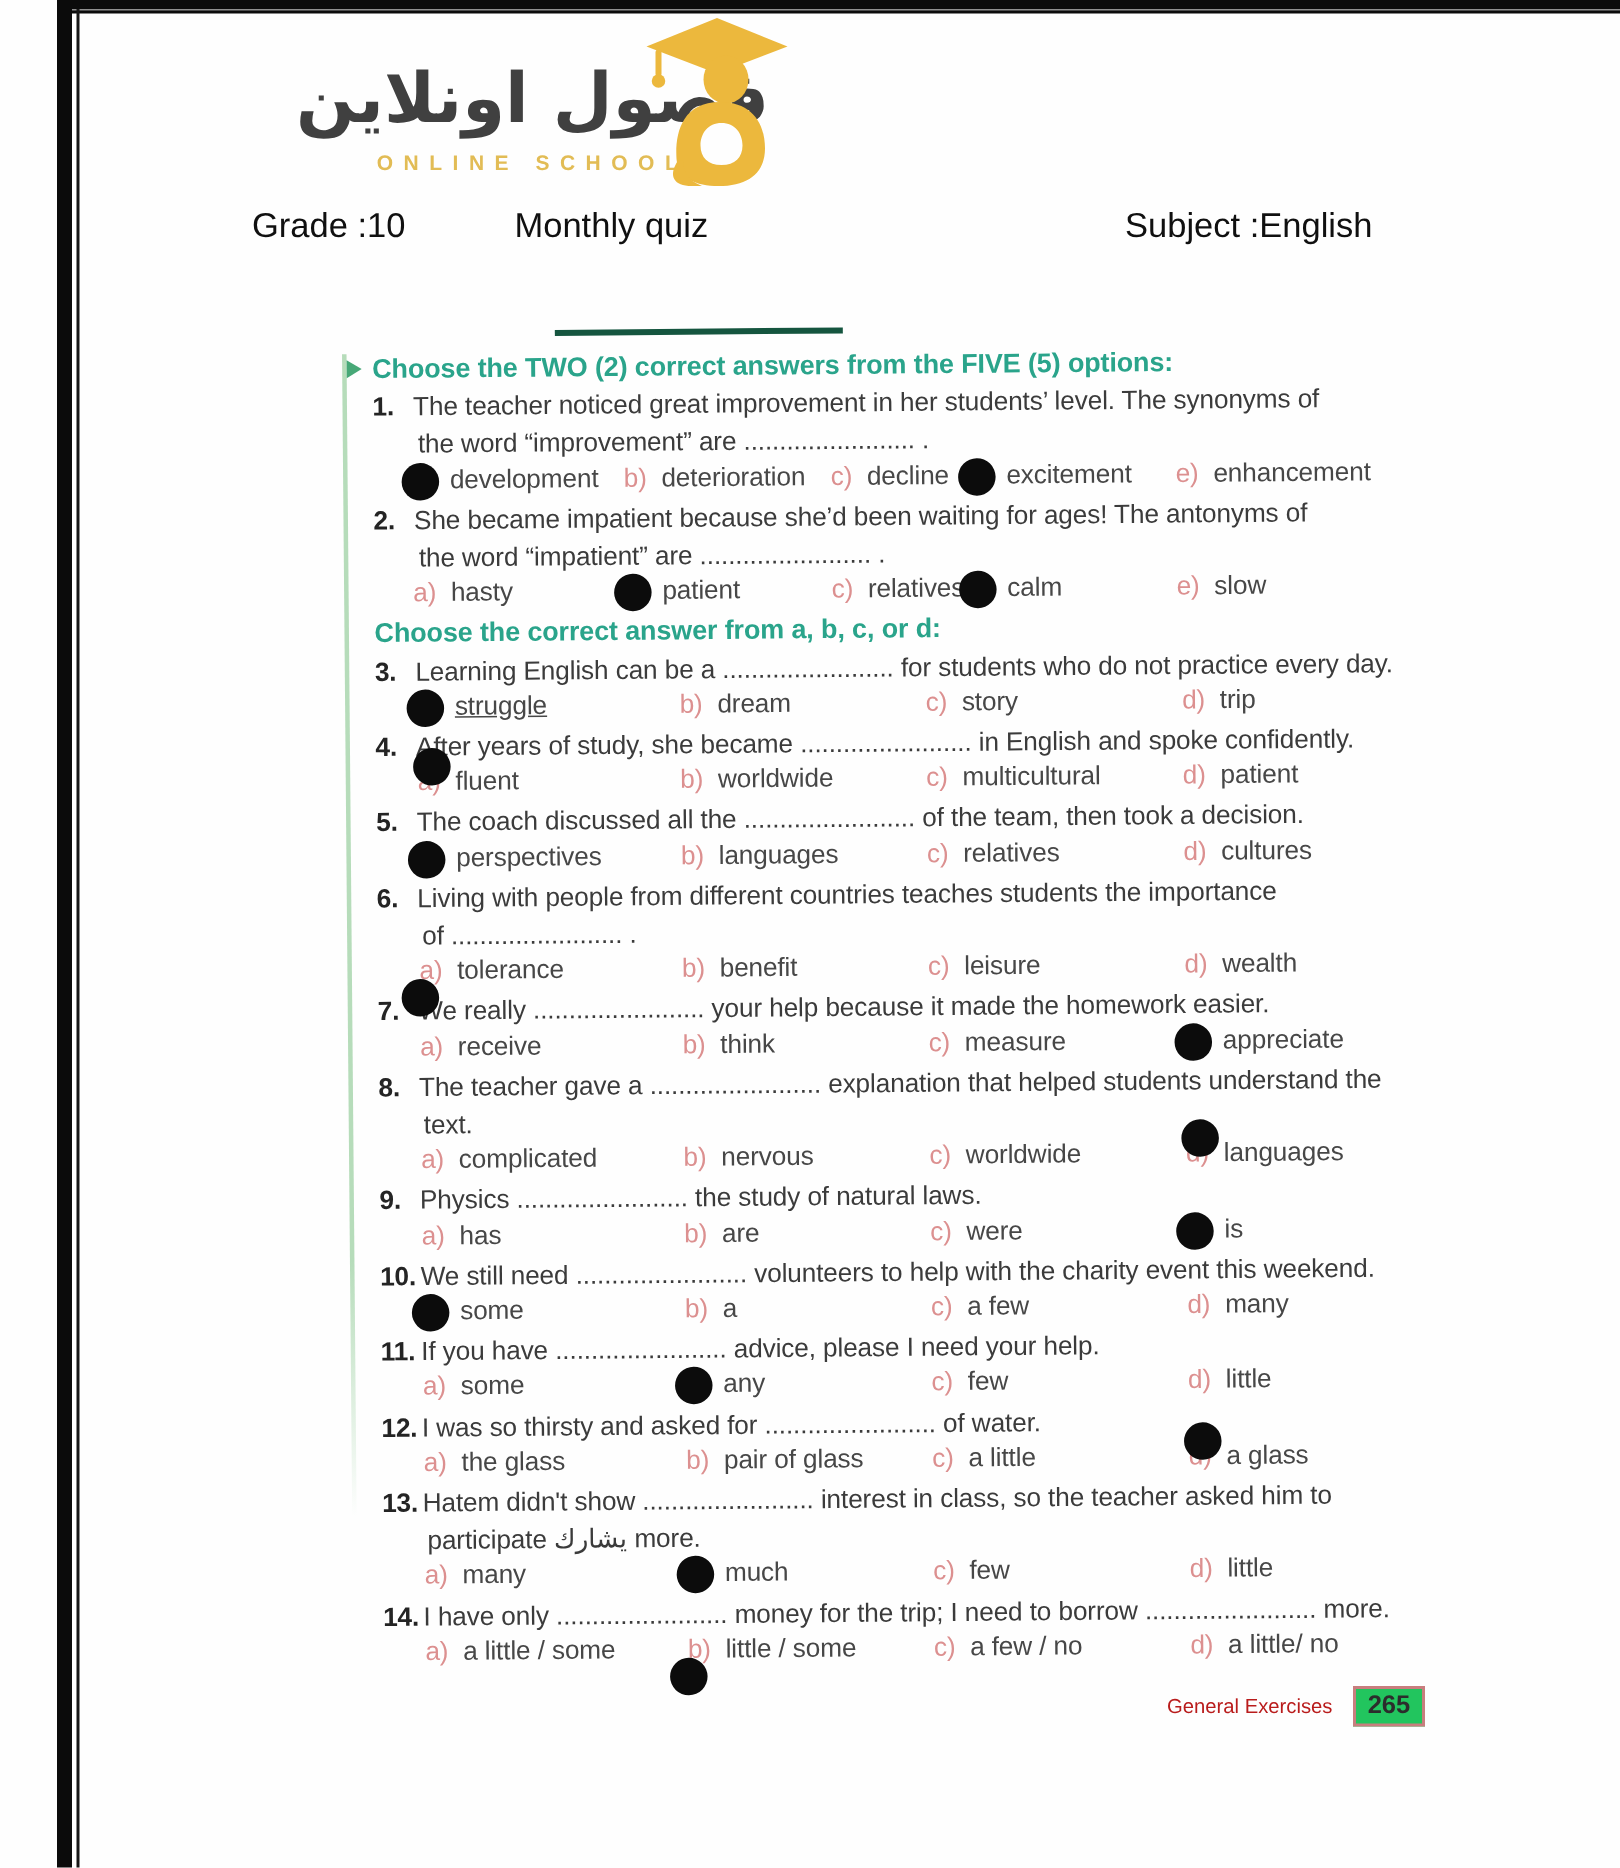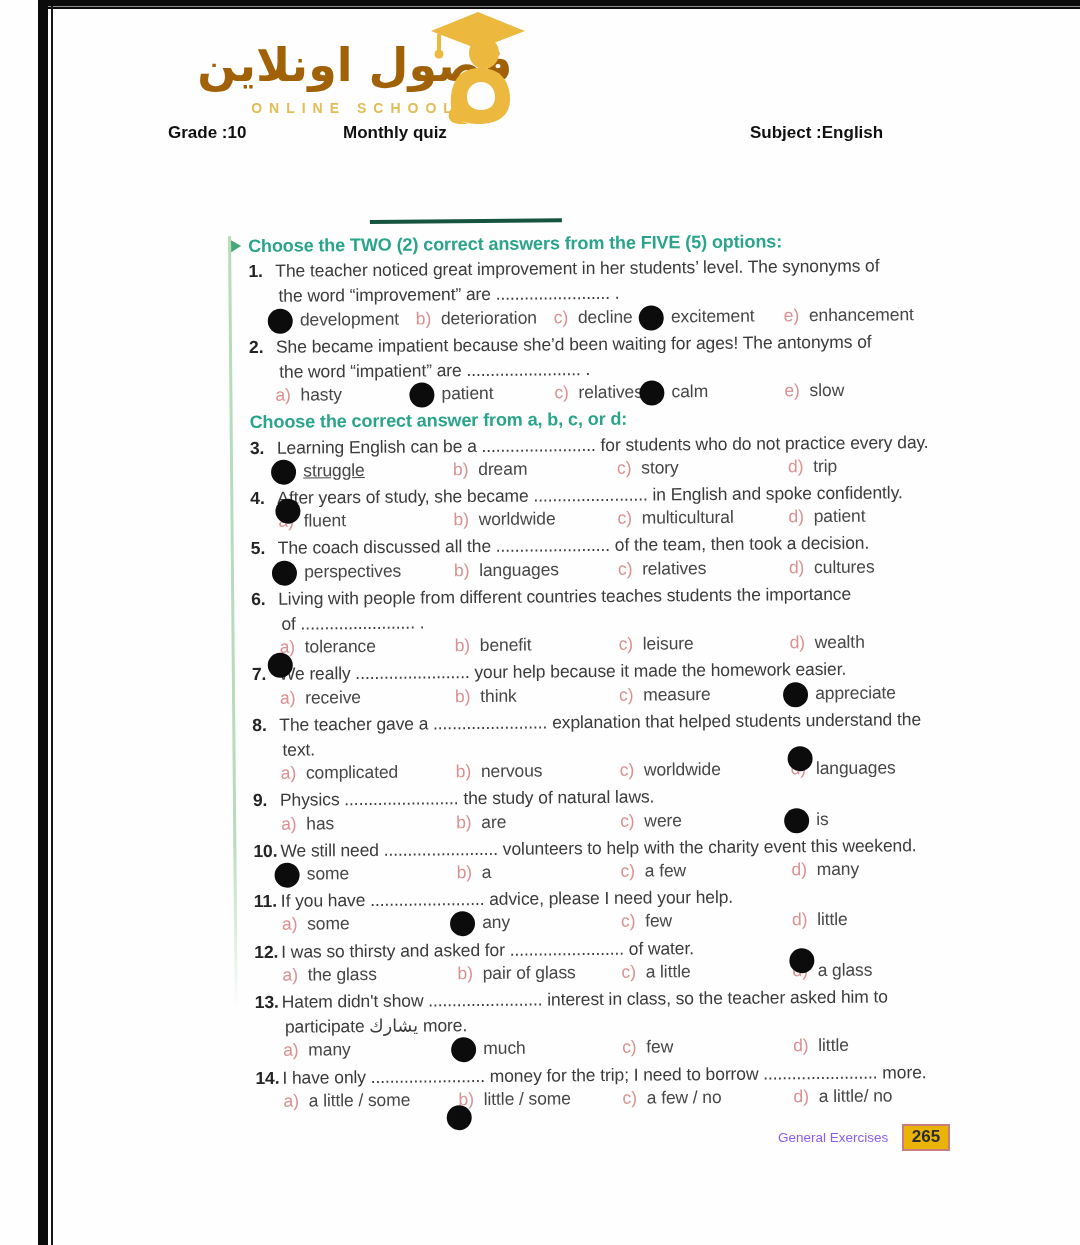--- a/index.html
+++ b/index.html
@@ -17,31 +17,31 @@
   .scan-top-bar .inner-line { position:absolute; left:0; right:0; top:6px; height:1px; background:#8f8f8f; }
   .scan-left-thick { position:absolute; left:38px; top:0; width:10px; height:1245px; background:#0b0b0b; }
   .scan-left-thin  { position:absolute; left:51px; top:6px; width:2px; height:1239px; background:#161616; }
 
   
   .logo-arabic {
     position:absolute; left:190px; top:36px; width:330px;
     text-align:center; direction:rtl;
     font-family:"DejaVu Sans",sans-serif;
     font-weight:bold; font-size:46px; line-height:58px;
-    color:#a16207; letter-spacing:1px;
+    color:#404040; letter-spacing:1px;
   }
   .logo-sub {
     position:absolute; left:190px; top:100px; width:330px;
     text-align:center; font-size:14px; letter-spacing:7px;
     color:#e2bc55; font-weight:bold;
   }
   .mascot { position:absolute; left:428px; top:10px; }
 
   
-  .meta-row { position:absolute; top:123px; left:0; width:100%; height:24px; font-weight:bold; font-size:17px; color:#101010; }
+  .meta-row { position:absolute; top:137px; left:0; width:100%; height:24px; font-weight:normal; font-size:23px; color:#101010; }
   .meta-grade   { position:absolute; left:168px; }
   .meta-title   { position:absolute; left:343px; }
   .meta-subject { position:absolute; left:750px; }
 
   
   .quiz {
     position:absolute; left:248px; top:234px; width:672px;
     transform:rotate(-0.5deg); transform-origin:0 0;
     font-size:17.5px; letter-spacing:-0.1px;
   }
@@ -69,25 +69,25 @@
   .cols5 .col-4 { left:535px; }
   .dot {
     position:absolute; width:25px; height:25px; border-radius:50%;
     background:#0c0c0c; left:-7px; top:-1px;
   }
   .dot.above { top:-12px; left:-3px; }
   .dot.below { top:16px; left:-12px; }
 
   
   .footer { position:absolute; left:778px; top:1124px; height:30px; }
-  .footer-label { color:#8b5cf6; font-size:13.5px; vertical-align:middle; margin-right:9px; }
+  .footer-label { color:#b91c1c; font-size:13.5px; vertical-align:middle; margin-right:9px; }
   .page-number {
     display:inline-block; vertical-align:middle;
     border:2px solid #c87e7e; padding:1px 8px 2px 8px;
-    font-size:17px; font-weight:bold; color:#2c2c2c; background:#eab308;
+    font-size:17px; font-weight:bold; color:#2c2c2c; background:#22c55e;
   }
 </style>
 </head>
 <body>
 
 <div class="page">
 
   <div class="scan-top-bar">
       <div class="inner-line"></div>
     </div>

